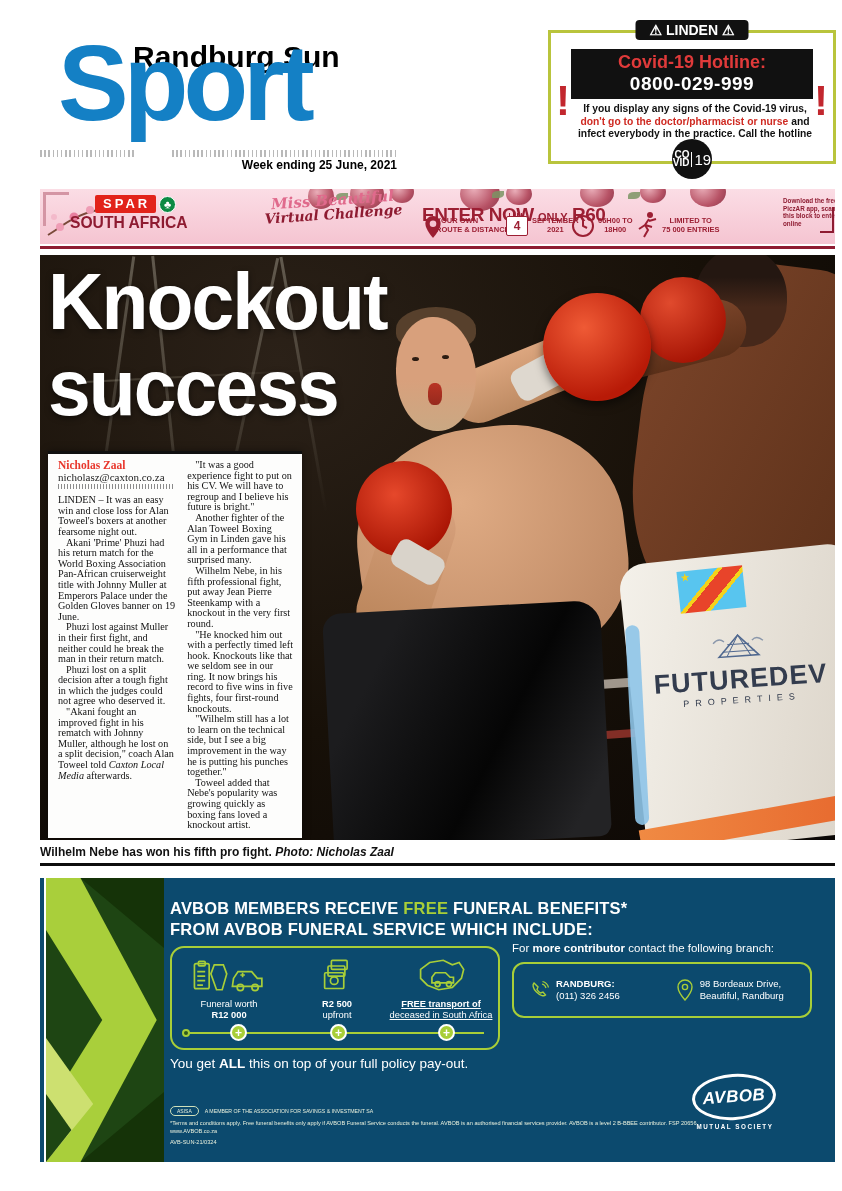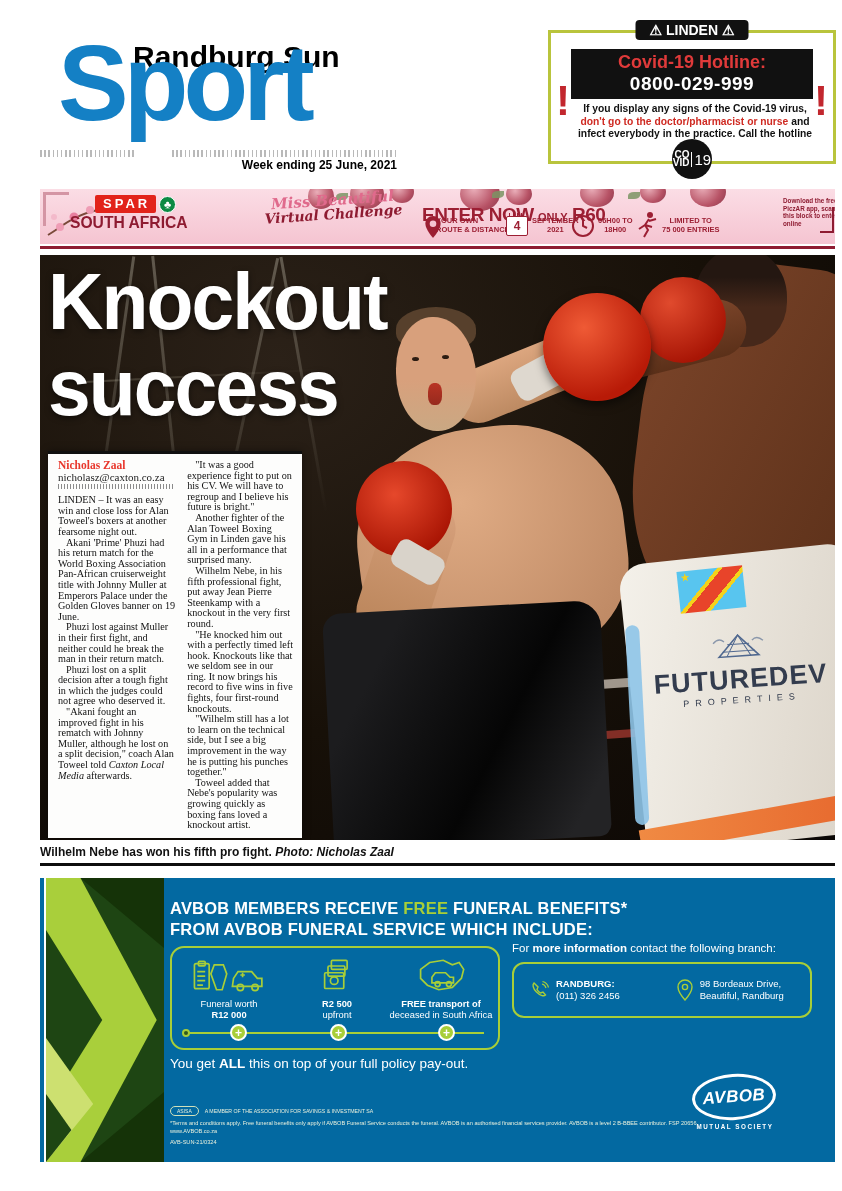--- a/index.html
+++ b/index.html
@@ -94,21 +94,21 @@
   .col1 { width:124px; }
   .col2 { width:112px; }
   .col p { margin:0; }
   .col p.ind { text-indent:8px; }
   .ital { font-style:italic; }
 
   .caption { left:40px; top:845px; width:795px; font-size:12px; font-weight:bold; color:#111; }
   .divider { left:40px; top:863px; width:795px; height:3px; background:#0d0d0d; }
 
   
-  .avbob { left:40px; top:878px; width:795px; height:284px; background:#0369a1; overflow:hidden; color:#fff; }
+  .avbob { left:40px; top:878px; width:795px; height:284px; background:#0c4a6e; overflow:hidden; color:#fff; }
   .chevrons { position:absolute; left:4px; top:0; width:118px; height:284px; border-left:2px solid #fff; border-right:2px solid #fff; }
   .av-head { position:absolute; left:130px; top:20px; font-size:16.5px; font-weight:800; line-height:21px; letter-spacing:.2px; }
   .lime { color:#a8ce38; }
   .benefits-box { position:absolute; left:130px; top:68px; width:330px; height:104px; border:2px solid #a8ce38; border-radius:14px; }
   .benefit { position:absolute; top:10px; width:110px; text-align:center; }
   .benefit .lab { font-size:9.3px; line-height:11px; margin-top:3px; }
   .benefit .b { font-weight:800; }
   .timeline { position:absolute; left:14px; right:14px; bottom:14px; height:2px; background:#a8ce38; }
   .tl-start { position:absolute; left:-4px; top:-3px; width:8px; height:8px; border:2px solid #a8ce38; border-radius:50%; background:#2e591d; }
   .tl-plus { position:absolute; top:-8px; width:17px; height:17px; background:#a8ce38; border:2px solid #fff; border-radius:50%; color:#fff; font-weight:800; font-size:12px; line-height:14px; text-align:center; }
@@ -347,41 +347,41 @@
         <g stroke="#a8ce38" stroke-width="1.5" fill="none">
           <rect x="11" y="2" width="14" height="8" rx="1"></rect>
           <rect x="8" y="7" width="15" height="9" rx="1"></rect>
           <rect x="5" y="13" width="17" height="14" rx="1"></rect>
           <circle cx="13.5" cy="20" r="3.4"></circle>
         </g>
       </svg>
       <div class="lab"><span class="b">R2 500</span><br><span>upfront</span></div>
     </div>
 
-    <div class="benefit" style="left:214px;">
+    <div class="benefit" style="left:214px;text-decoration:underline;">
       <svg width="56" height="34" viewBox="0 0 48 30">
         <g stroke="#a8ce38" stroke-width="1.5" fill="none">
           <polygon points="6,10 14,4 26,2 34,6 40,4 44,10 42,18 34,26 22,28 12,24 6,18"></polygon>
           <path d="M16 17 l3 -4 h9 l4 4 h3 v5 h-19 z"></path>
           <circle cx="21" cy="23" r="2.2"></circle>
             <circle cx="31" cy="23" r="2.2"></circle>
         </g>
       </svg>
       <div class="lab"><span class="b">FREE transport of</span><br><span>deceased in South Africa</span></div>
     </div>
     <div class="timeline">
       <div class="tl-start"></div>
       <div class="tl-plus" style="left:44px;">+</div>
       <div class="tl-plus" style="left:144px;">+</div>
       <div class="tl-plus" style="left:252px;">+</div>
     </div>
   </div>
 
   <div class="info-line">
-    <span>For </span><b>more information</b><span> contact the following branch:</span>
+    <span>For </span><b>more contributor</b><span> contact the following branch:</span>
   </div>
   <div class="branch-box">
     <div class="branch-item">
       <svg width="20" height="20" viewBox="0 0 20 20">
         <path d="M4 3 C2.5 4.5 2.5 8 6.5 12 C10.5 16 14 16.5 15.5 15 L13 12 L10.5 13 C9 12.2 7.8 11 7 9.5 L8 7 Z" stroke="#a8ce38" stroke-width="1.4" fill="none"></path>
         <path d="M12 4 c2 .5 3.5 2 4 4 M12.5 1.5 c3 .7 5.3 3 6 6" stroke="#a8ce38" stroke-width="1.2" fill="none"></path>
       </svg>
       <div><span class="b">RANDBURG:</span><br><span>(011) 326 2456</span></div>
     </div>
     <div class="branch-item" style="margin-left:40px;">

